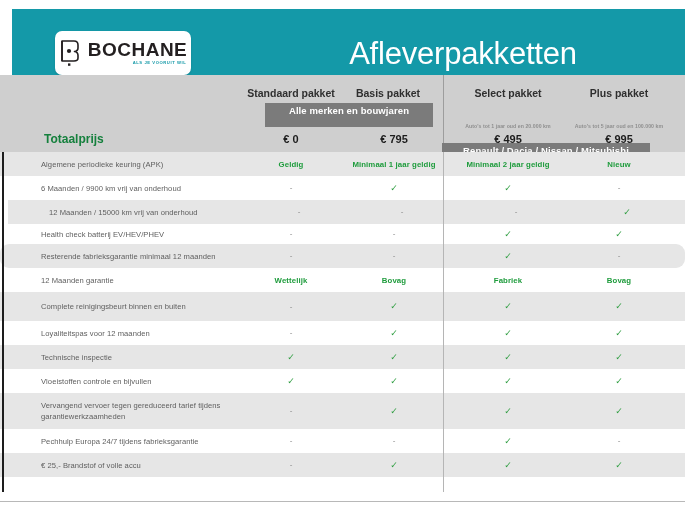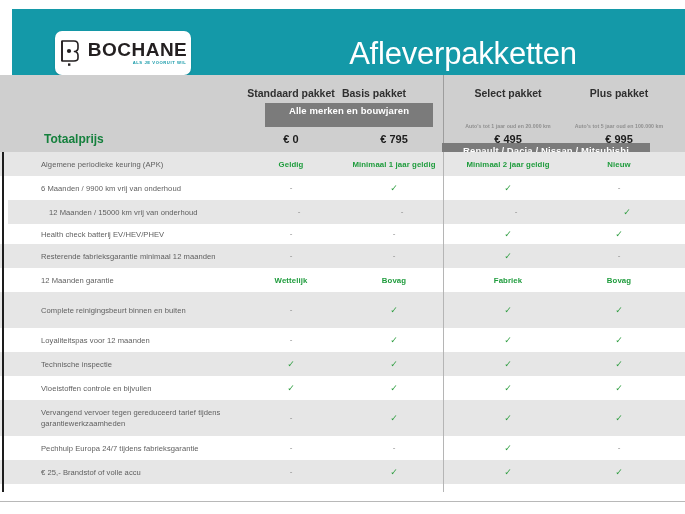--- a/index.html
+++ b/index.html
@@ -48,21 +48,21 @@
   }
   .head-divider{
     position:absolute;left:443px;top:75px;width:1px;height:77px;
     background:#9d9d9d;
   }
   .col-title{
     position:absolute;top:86px;height:14px;line-height:14px;
     font-size:10.5px;font-weight:700;color:#2f2f2f;text-align:center;
   }
   .ct-standaard{left:236px;width:110px;}
-  .ct-basis   {left:324px;width:100px;}
+  .ct-basis   {left:338px;width:100px;}
   .ct-select  {left:452px;width:112px;}
   .ct-plus    {left:563px;width:112px;}
 
   .brandbar{
     position:absolute;top:103px;height:24px;line-height:16px;
     background:#7b7b7b;color:#ffffff;
     font-size:9.5px;font-weight:700;text-align:center;letter-spacing:.1px;
   }
   .bb-left {left:265px;width:168px;}
   .bb-right{left:442px;width:208px;margin-top:40px;}
@@ -232,21 +232,21 @@
         <div class="cell c2">
           <span class="dash">-</span>
         </div>
         <div class="cell c3">
           <span class="tick">✓</span>
         </div>
         <div class="cell c4">
           <span class="tick">✓</span>
         </div>
       </div>
-      <div class="row alt" style="height: 24px;">
+      <div class="row alt" style="height: 24px; border-radius: 9px;">
         <div class="rlabel">Resterende fabrieksgarantie minimaal 12 maanden</div>
         <div class="cell c1">
           <span class="dash">-</span>
         </div>
         <div class="cell c2">
           <span class="dash">-</span>
         </div>
         <div class="cell c3">
           <span class="tick">✓</span>
         </div>
@@ -262,21 +262,21 @@
         <div class="cell c2">
           <span class="word">Bovag</span>
         </div>
         <div class="cell c3">
           <span class="word">Fabriek</span>
         </div>
         <div class="cell c4">
           <span class="word">Bovag</span>
         </div>
       </div>
-      <div class="row alt" style="height: 36px; padding-left: 36px;">
+      <div class="row alt" style="height: 29px; padding-left: 36px;">
         <div class="rlabel">Complete reinigingsbeurt binnen en buiten</div>
         <div class="cell c1">
           <span class="dash">-</span>
         </div>
         <div class="cell c2">
           <span class="tick">✓</span>
         </div>
         <div class="cell c3">
           <span class="tick">✓</span>
         </div>

